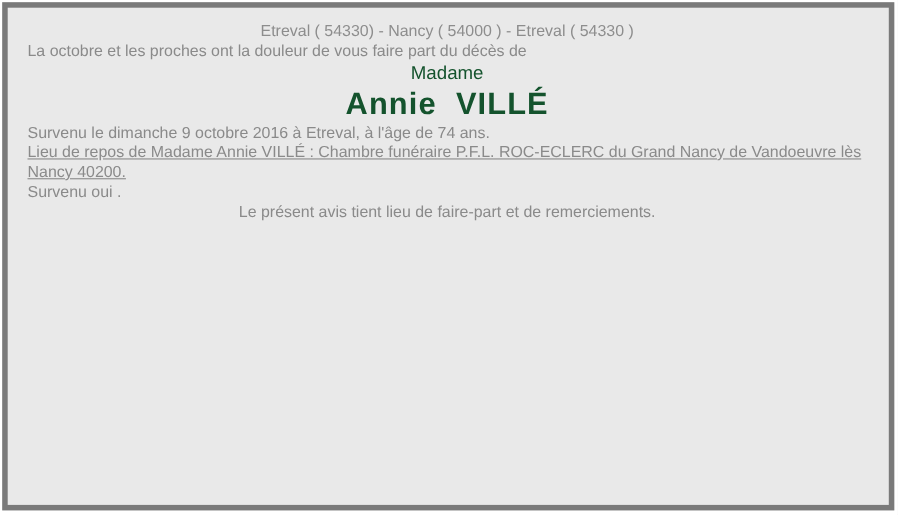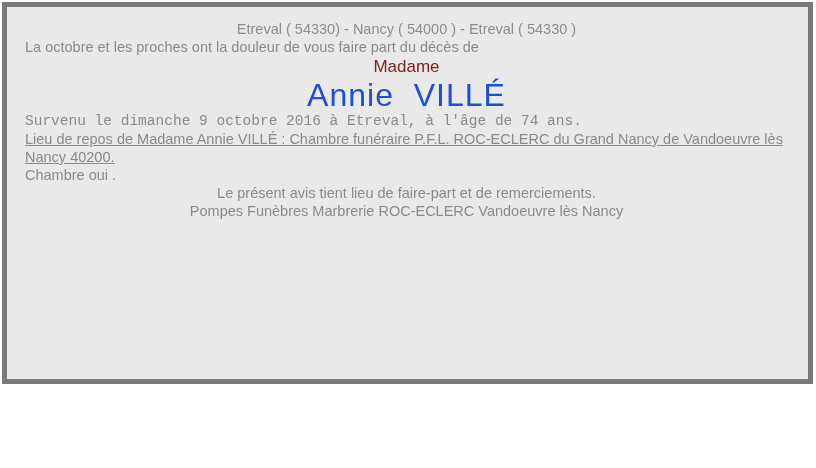--- a/index.html
+++ b/index.html
@@ -9,52 +9,52 @@
     width: 816px;
     height: 468px;
     overflow: hidden;
     font-family: "Liberation Sans", sans-serif;
   }
   .notice-frame {
     position: absolute;
     top: 2px;
     left: 2px;
     width: 811px;
-    height: 382px;
+    height: 462px;
     box-sizing: border-box;
     border: 5px solid #7a7a7a;
     background: #e9e9e9;
     color: #8a8a8a;
     font-size: 14.5px;
     line-height: 18px;
     padding: 13px 20px 0 18px;
   }
   .notice-frame p { margin: 0; }
   .t-center { text-align: center; }
   .header-locations {
     margin-top: 12px;
     color: #8d8d8d;
   }
   .intro-line { margin-top: 11px; }
   .civility {
     margin-top: 27px;
     font-size: 17px;
     line-height: 22px;
-    color: #7f1d1d;
+    color: #14532d;
   }
   .deceased-name {
     margin-top: 28px;
-    font-size: 32px;
+    font-size: 28px;
     line-height: 34px;
-    font-weight: normal;
-    color: #1d4ed8;
+    font-weight: bold;
+    color: #14532d;
     letter-spacing: 1px;
     white-space: pre;
   }
-  .death-line { margin-top: 21px; font-family: Liberation Mono, monospace; }
+  .death-line { margin-top: 21px; }
   .ceremony-block { margin-top: 16px; }
   .repose-block { margin-top: 14px; text-decoration: underline; }
   .visits-line { margin-top: 12px; }
   .closing-line { margin-top: 10px; }
   .funeral-home-line { margin-top: 15px; }
   .footer-line { margin-top: 14px; }
 </style>
 </head>
 <body>
 
@@ -69,20 +69,19 @@
   <p class="deceased-name t-center">Annie  VILLÉ</p>
 
   <p class="death-line">Survenu le dimanche 9 octobre 2016 à Etreval, à l'âge de 74 ans.</p>
 
 
   <p class="repose-block">
     <span>Lieu de repos de Madame Annie VILLÉ : Chambre funéraire P.F.L. ROC-ECLERC du Grand Nancy de Vandoeuvre lès</span><br>
     <span>Nancy 40200.</span>
   </p>
 
-  <p class="visits-line">Chambre oui .</p>
+  <p class="visits-line">Survenu oui .</p>
 
   <p class="closing-line t-center">Le présent avis tient lieu de faire-part et de remerciements.</p>
 
 
-  <p class="footer-line t-center">Pompes Funèbres Marbrerie ROC-ECLERC Vandoeuvre lès Nancy</p>
 
 </div>
 
 </body></html>

